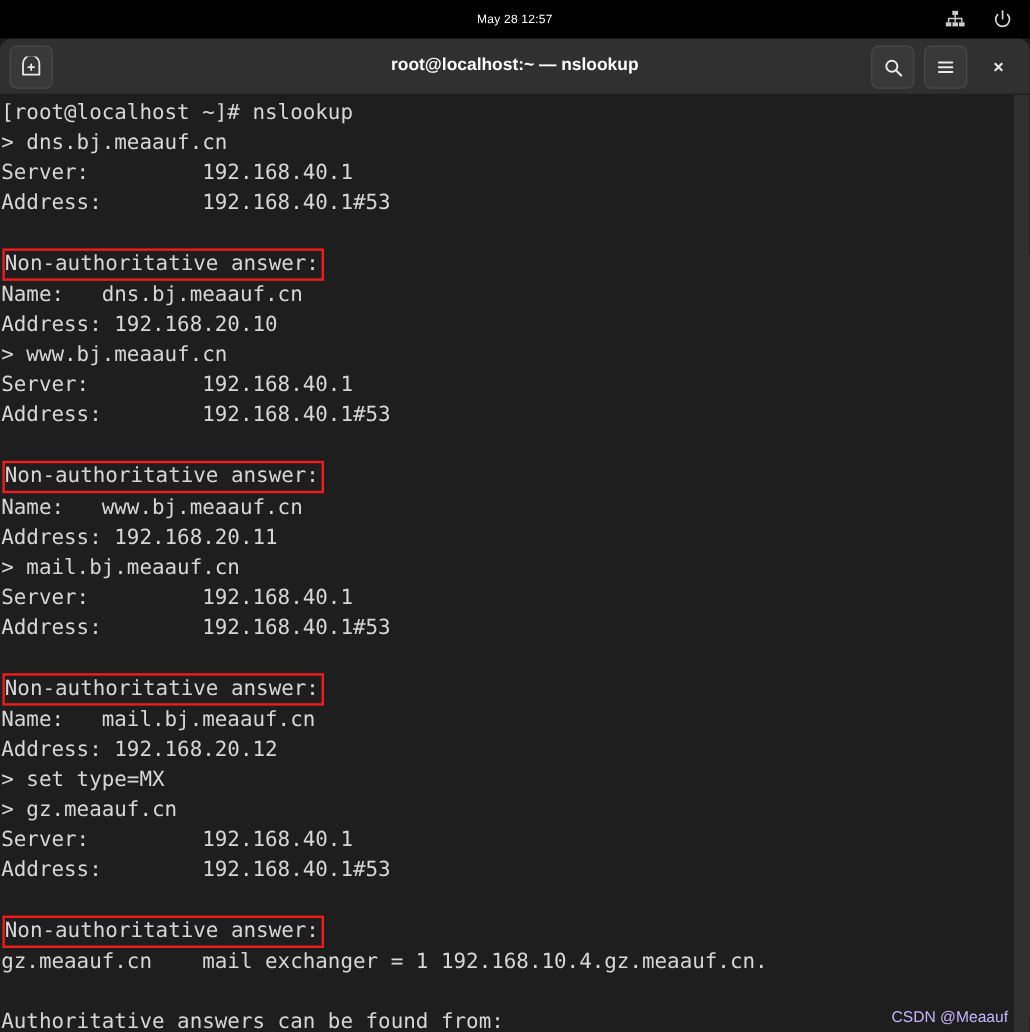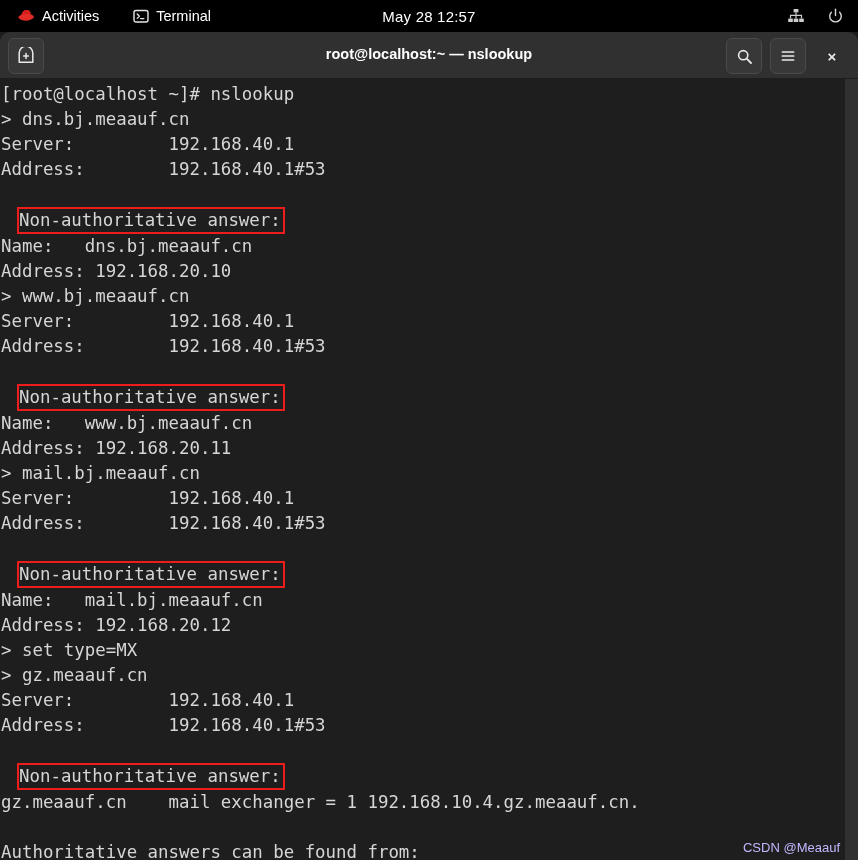--- a/index.html
+++ b/index.html
@@ -54,21 +54,21 @@
     display: flex; align-items: center; gap: 7px;
     padding: 2px 6px;
     border-radius: 4px;
     color: #ffffff;
     font-size: 14.5px;
   }
   .panel-clock {
     position: absolute;
     left: 0; top: 0; width: 858px; height: 32px;
     display: flex; align-items: center; justify-content: center;
-    font-size: 15px; color: #ffffff;
+    font-size: 10px; color: #ffffff;
     letter-spacing: 0.2px;
     pointer-events: none;
   }
   .panel-clock span { pointer-events: auto; }
   .panel-right {
     position: absolute;
     right: 14px; top: 0;
     height: 32px;
     display: flex; align-items: center; gap: 22px;
   }
@@ -140,21 +140,21 @@
     font-size: 17.4px;
     line-height: 25px;
     color: #d6d6d6;
     white-space: pre;
     letter-spacing: 0px;
   }
   .tline { height: 25px; position: relative; }
   .tline.hl {
     display: inline-block;
     border: 2px solid #a16207;
-    margin-left: 16px;
+    margin-left: 1px;
     padding: 0 2px 0 0;
     box-sizing: border-box;
     height: 27px;
     line-height: 23px;
   }
   .hl-wrap { height: 27px; }
   #scrollbar {
     position: absolute;
     top: 0; right: 0;
     width: 13px; height: 782px;
@@ -173,44 +173,20 @@
 
 <div id="top-sliver">
   <div class="chip chip-a"></div>
   <div class="chip accent"></div>
   <div class="chip chip-b"></div>
   <div class="chip chip-c"></div>
 </div>
 
 <div id="gnome-panel">
 
-  <div class="panel-left">
-
-    <div class="panel-item">
-      <span style="display:flex;align-items:center;">
-        <svg width="17" height="14" viewBox="0 0 17 14" aria-hidden="true">
-          <path d="M8.6 1.0c2.2 0 3.6 1.2 3.9 2.9 0.1 0.5 0.0 0.9-0.2 1.3 1.4 0.3 2.6 0.9 3.2 1.8 0.5 0.8 0.3 1.8-0.7 2.6-1.4 1.2-4.0 2.1-6.7 2.1-3.1 0-6.0-1.0-7.2-2.4-0.6-0.7-0.6-1.5-0.1-2.1 0.5-0.6 1.5-1.0 2.6-1.3C3.9 3.4 5.7 1.0 8.6 1.0z" fill="#e32b27"></path>
-          <path d="M3.4 5.9C3.9 3.4 5.7 1.0 8.6 1.0c2.2 0 3.6 1.2 3.9 2.9 0.1 0.5 0.0 0.9-0.2 1.3-0.6-0.1-1.3-0.2-2.0-0.2-2.9 0-5.4 0.5-6.9 0.9z" fill="#d41f1c"></path>
-        </svg>
-      </span>
-      <span>Activities</span>
-    </div>
-
-    <div class="panel-item">
-      <span style="display:flex;align-items:center;">
-        <svg width="16" height="16" viewBox="0 0 16 16" aria-hidden="true">
-          <rect x="1" y="2.5" width="14" height="11.5" rx="2" fill="none" stroke="#e6e6e6" stroke-width="1.4"></rect>
-          <path d="M4.2 6.0 L6.4 8.2 L4.2 10.4" fill="none" stroke="#e6e6e6" stroke-width="1.3" stroke-linecap="round" stroke-linejoin="round"></path>
-          <path d="M7.6 10.6 L10.8 10.6" fill="none" stroke="#e6e6e6" stroke-width="1.3" stroke-linecap="round"></path>
-        </svg>
-      </span>
-      <span>Terminal</span>
-    </div>
-
-  </div>
 
   <div class="panel-clock">
     <span>May 28  12:57</span>
   </div>
 
   <div class="panel-right">
     <span class="pico" style="display:flex;align-items:center;">
       <svg width="18" height="16" viewBox="0 0 18 16" aria-hidden="true">
         <rect x="6.6" y="1" width="4.8" height="3.4" fill="#d9d9d9"></rect>
         <rect x="1.2" y="10.6" width="4.6" height="3.4" fill="#d9d9d9"></rect>

